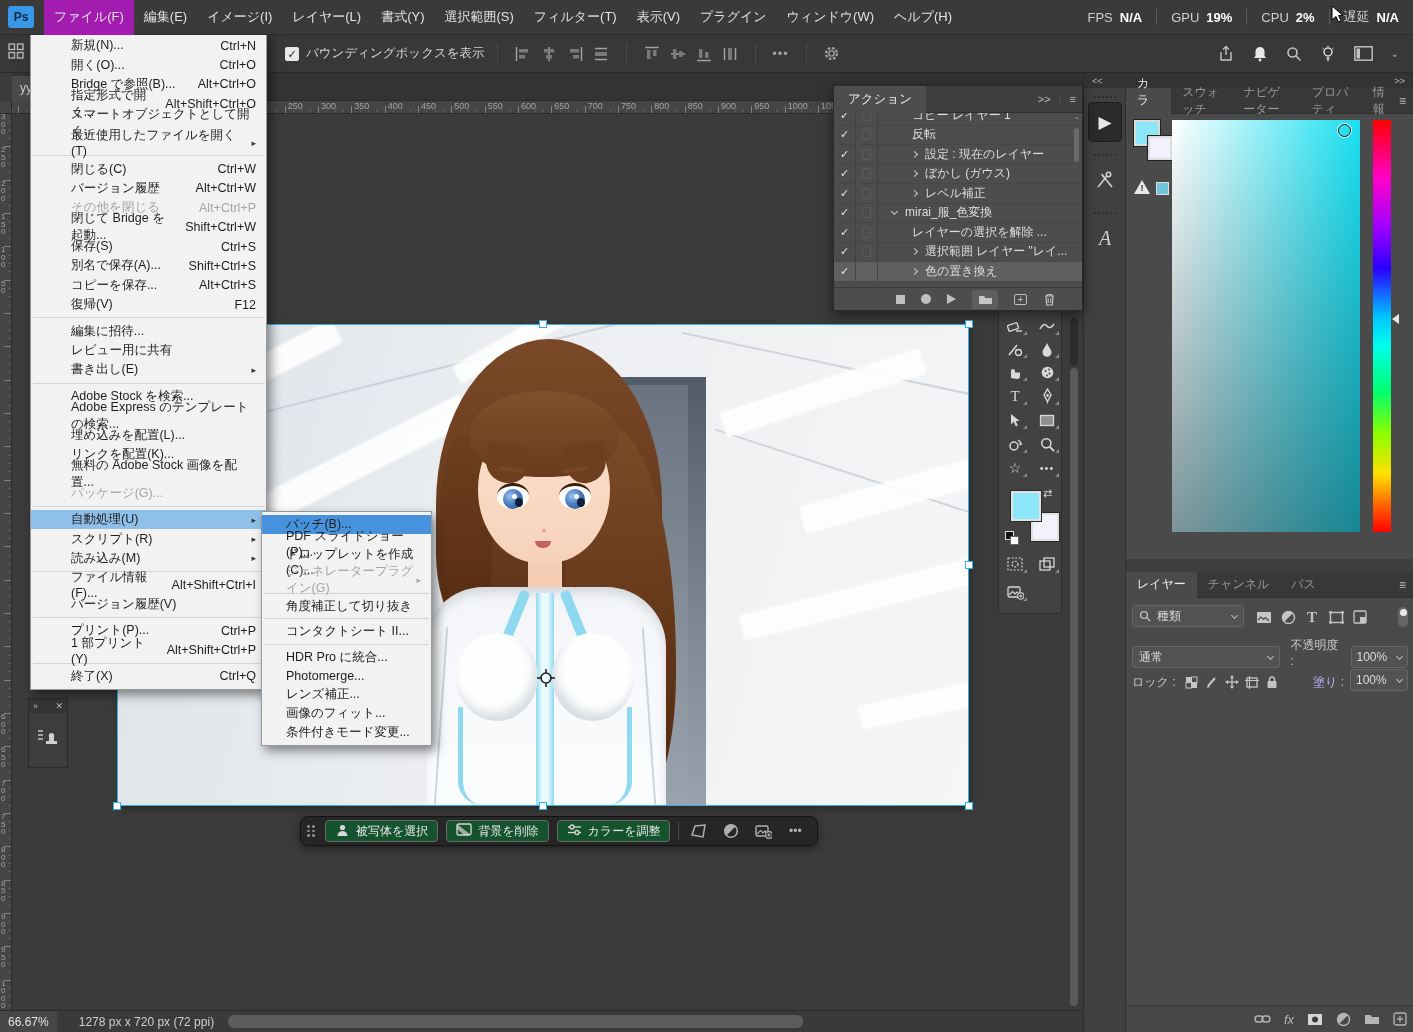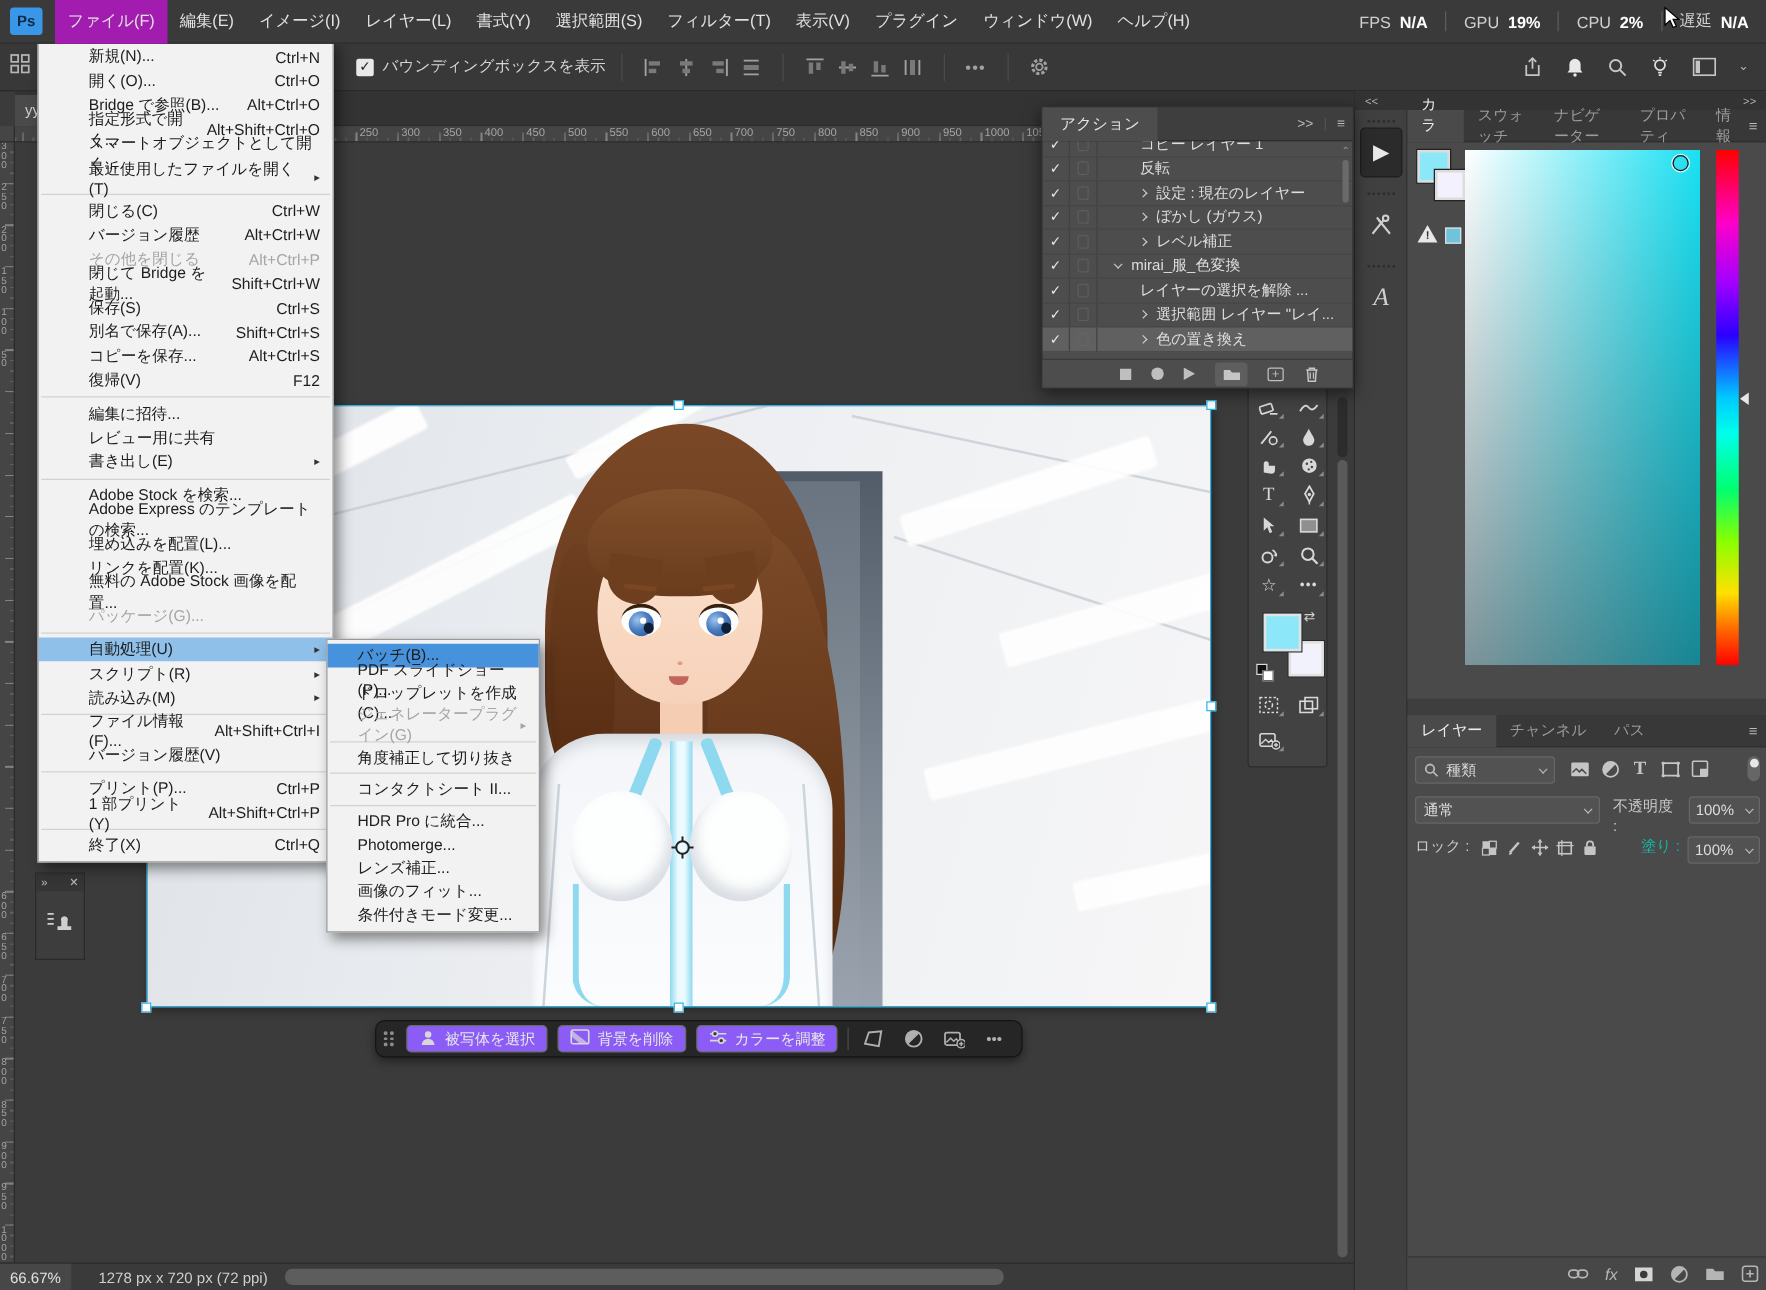--- a/index.html
+++ b/index.html
@@ -75,21 +75,21 @@
   .jedgeR{position:absolute;left:224px;top:40px;width:2px;height:178px;background:#ccd4dc;transform:rotate(-4deg);}
 
   .bbox{position:absolute;left:105px;top:210px;width:852px;height:482px;border:1.5px solid #33b3e4;pointer-events:none;}
   .hd{position:absolute;width:8px;height:8px;background:#fff;border:1.5px solid #33b3e4;}
   .refpt{position:absolute;left:419px;top:344px;width:18px;height:18px;}
 
   
   .taskbar{position:absolute;left:288px;top:702px;height:30px;background:#262626;border:1px solid #141414;border-radius:8px;display:flex;align-items:center;padding:0 10px 0 6px;gap:8px;box-shadow:0 3px 8px rgba(0,0,0,.45);z-index:6;}
   .tb-grip{display:grid;grid-template-columns:3px 3px;gap:2px;margin-right:2px;}
   .tb-grip i{width:2.5px;height:2.5px;border-radius:50%;background:#8b8b8b;}
-  .tb-btn{height:22px;background:#8b5cf6;border:1px solid #6b6b6b;border-radius:4px;color:#e8e8e8;font-size:12px;display:flex;align-items:center;padding:0 9px;gap:6px;}
+  .tb-btn{height:22px;background:#14532d;border:1px solid #6b6b6b;border-radius:4px;color:#e8e8e8;font-size:12px;display:flex;align-items:center;padding:0 9px;gap:6px;}
   .tb-ico{width:24px;height:22px;display:flex;align-items:center;justify-content:center;opacity:.85;}
   .tb-div{width:1px;height:18px;background:#4a4a4a;}
 
   
   .vscroll{position:absolute;left:1068px;top:114px;width:12px;height:896px;background:#3b3b3b;z-index:1;}
   .vscroll .dark{position:absolute;left:2px;top:204px;width:8px;height:48px;background:#2c2c2c;border-radius:4px;}
   .vscroll .vthumb{position:absolute;left:2px;top:254px;width:8px;height:638px;background:#5a5a5a;border-radius:4px;}
 
   
   .rtools{position:absolute;left:998px;top:308px;width:64px;height:306px;background:#424242;border:1px solid #2d2d2d;border-radius:0 0 3px 3px;z-index:2;}
@@ -150,21 +150,21 @@
   .fg2{position:absolute;left:8px;top:6px;width:26px;height:26px;background:#8ce8f8;border:2px solid #dcdcdc;box-shadow:0 0 0 1px #222;}
   .bg2{position:absolute;left:22px;top:22px;width:24px;height:24px;background:#f2f1fd;border:2px solid #dcdcdc;box-shadow:0 0 0 1px #222;}
   .warn{position:absolute;left:8px;top:66px;width:0;height:0;border-left:8px solid transparent;border-right:8px solid transparent;border-bottom:14px solid #e8e8e8;}
   .warn i{position:absolute;left:-1.5px;top:3px;font-style:normal;font-size:9px;color:#333;font-weight:bold;}
   .warnsw{position:absolute;left:30px;top:68px;width:13px;height:13px;background:#6fc3da;border:1px solid #ddd;}
 
   .layersec{position:absolute;left:0;top:484px;width:288px;height:460px;}
   .lbody{position:absolute;left:0;top:26px;width:288px;height:434px;background:#4a4a4a;}
   .selbox{height:22px;background:#525252;border:1px solid #666;border-radius:3px;display:flex;align-items:center;color:#ddd;font-size:12px;padding:0 6px;gap:6px;}
   .ddchev{margin-left:auto;width:5px;height:5px;border-right:1.5px solid #bbb;border-bottom:1.5px solid #bbb;transform:rotate(45deg);margin-top:-2px;}
-  .lrow{display:flex;align-items:flex-start;}
+  .lrow{display:flex;align-items:flex-end;}
   .licon{width:24px;height:20px;display:flex;align-items:center;justify-content:center;color:#c5c5c5;}
   .lockico{width:20px;height:18px;display:flex;align-items:center;justify-content:center;color:#c5c5c5;}
   .valbox{width:58px;height:22px;background:#525252;border:1px solid #666;border-radius:3px;display:flex;align-items:center;justify-content:flex-end;gap:5px;color:#ddd;font-size:12px;padding:0 5px;}
   .layer-row{position:absolute;left:0;top:196px;width:288px;height:38px;background:#585858;display:flex;align-items:center;}
   .thumb{width:36px;height:27px;border:1px solid #bbb;margin-left:8px;position:relative;overflow:hidden;background:linear-gradient(105deg,#dde2e8,#f4f5f6);}
   .th-hair{position:absolute;left:12px;top:1px;width:13px;height:20px;background:#6e4022;border-radius:45%;}
   .th-face{position:absolute;left:15px;top:4px;width:7px;height:7px;background:#f8dcc8;border-radius:50%;}
   .th-body{position:absolute;left:13px;top:14px;width:11px;height:13px;background:#f2f6f8;border-radius:40% 40% 0 0;}
   .th-door{position:absolute;left:22px;top:0;width:6px;height:27px;background:#7d8793;}
   .lfoot{position:absolute;left:0;top:407px;width:288px;height:27px;background:#474747;border-top:1px solid #373737;display:flex;align-items:center;gap:13px;padding-left:128px;color:#b5b5b5;}
@@ -958,21 +958,21 @@
                   <line x1="0" y1="4.5" x2="14" y2="4.5" stroke="#c5c5c5" stroke-width="1"></line>
                   <line x1="4.5" y1="0" x2="4.5" y2="13" stroke="#c5c5c5" stroke-width="1"></line>
                 </svg>
               </span>
             <span class="lockico">
                 <svg class="ic" width="12" height="14">
                   <rect x="1.5" y="6" width="9" height="7" rx="1" fill="#c5c5c5"></rect>
                   <path d="M3.5 6 V4.5 a2.5 2.5 0 0 1 5 0 V6" fill="none" stroke="#c5c5c5" stroke-width="1.4"></path>
                 </svg>
               </span>
-            <span style="margin-left:auto;color:#14b8a6;font-size:12px;">塗り :</span>
+            <span style="margin-left:auto;color:#c4b5fd;font-size:12px;">塗り :</span>
             <div class="valbox" style="margin-left:6px;">
               <span>100%</span>
                 <span class="ddchev"></span>
             </div>
           </div>
 
 
           <div class="lfoot">
             <span>
                 <svg class="ic" width="17" height="10">

